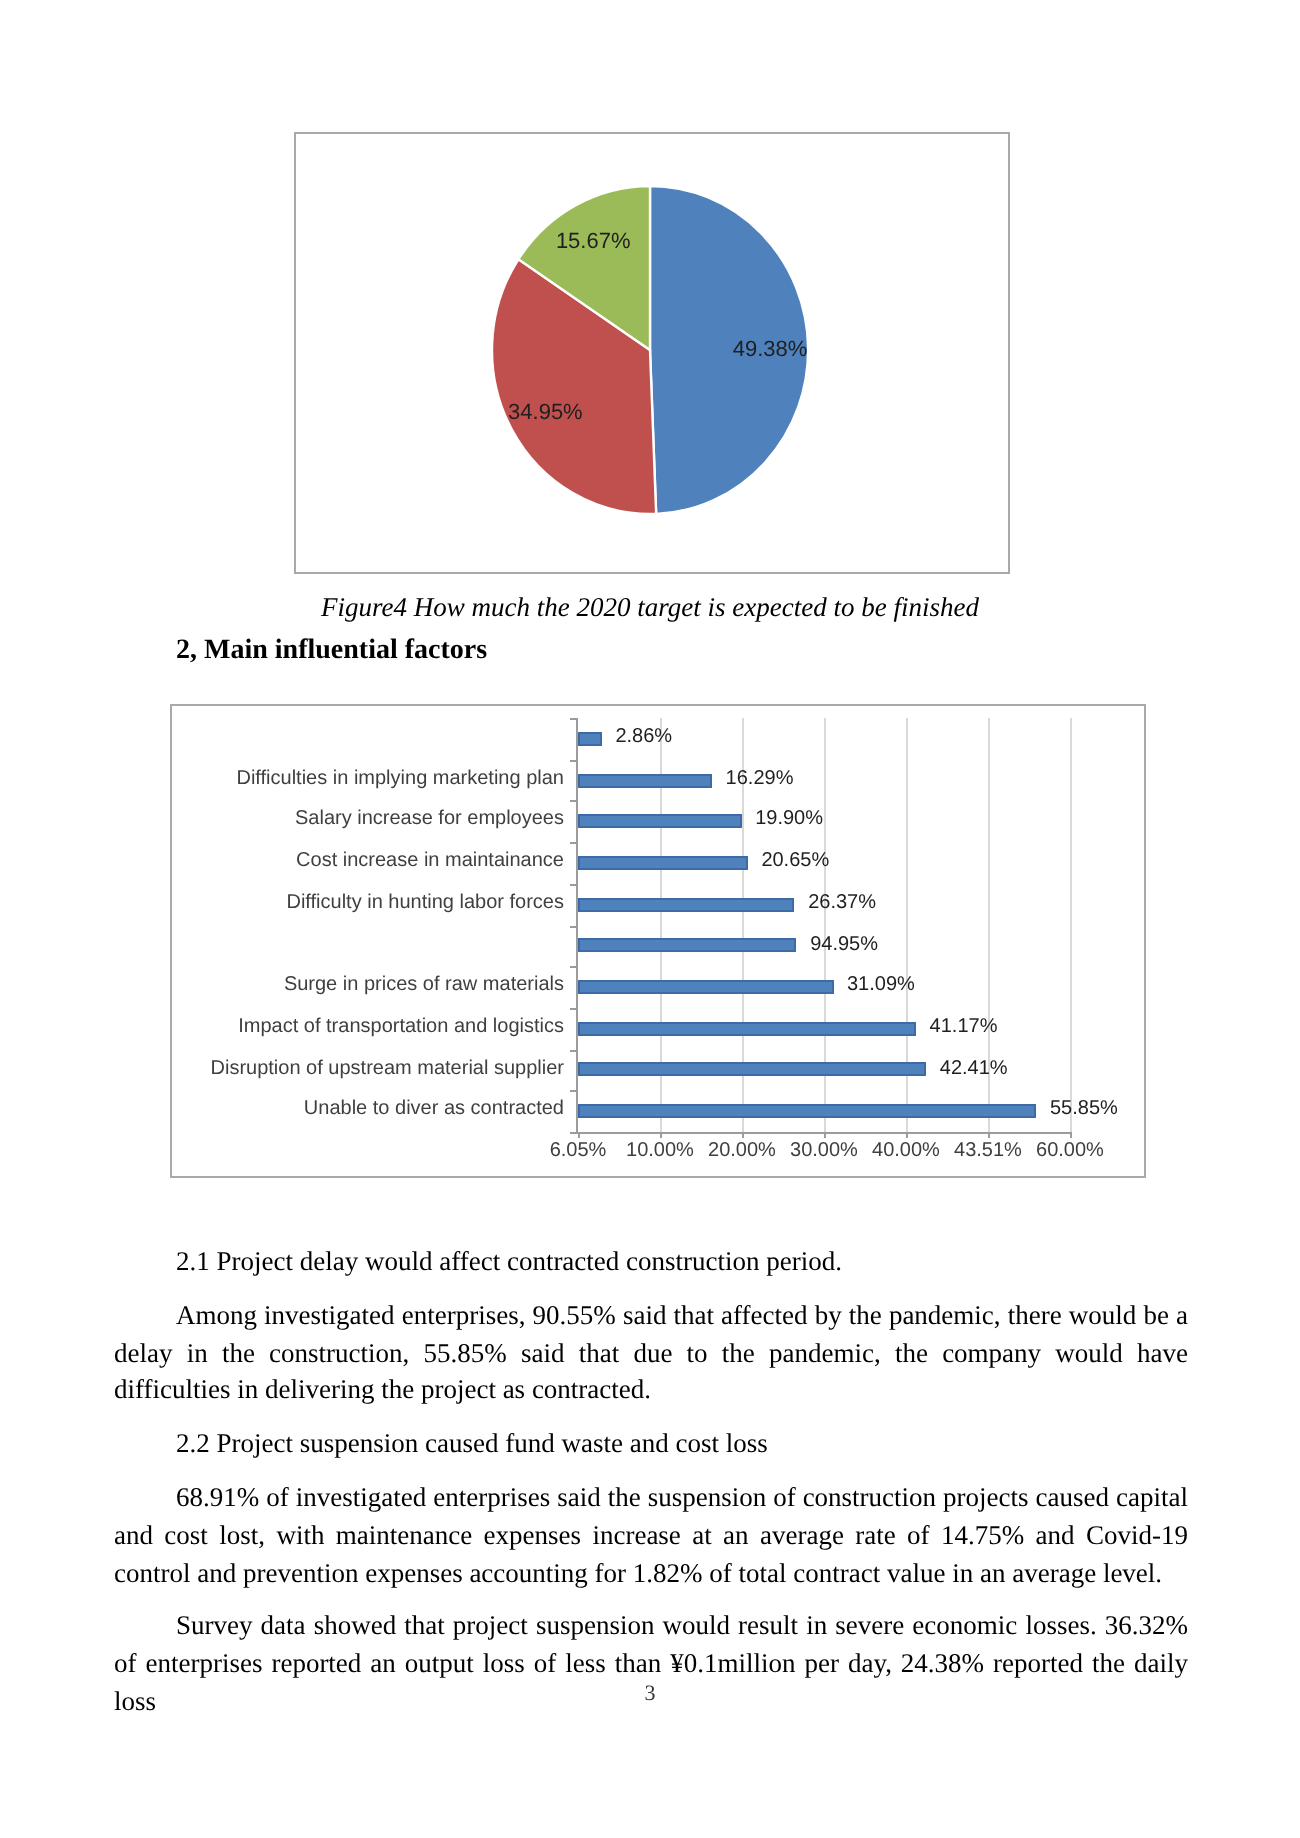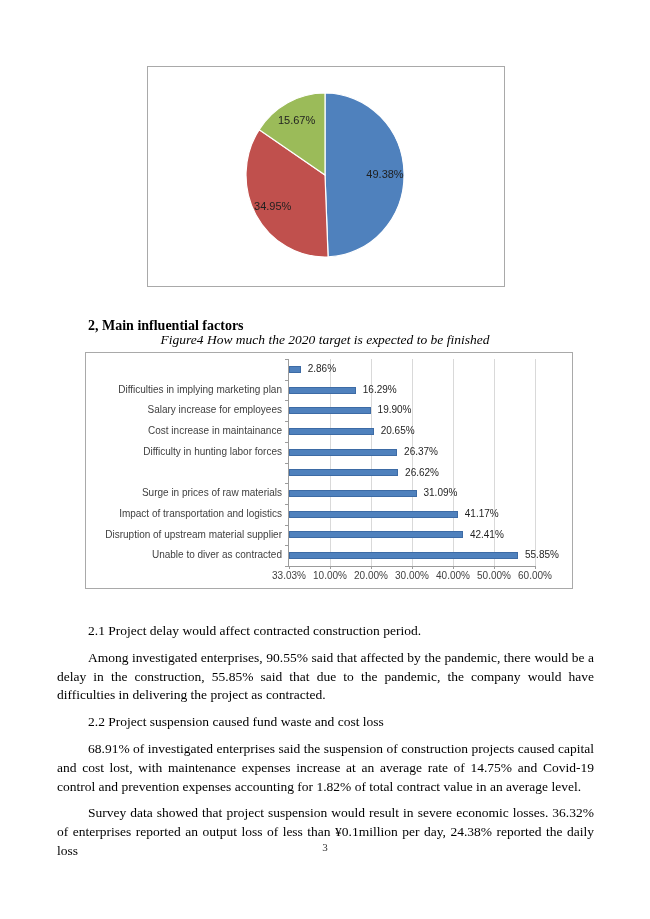--- a/index.html
+++ b/index.html
@@ -15,21 +15,21 @@
     border:1px solid #a9a9a9; background:#ffffff;
   }
   .pie-label {
     font-family:"Liberation Sans", sans-serif; font-size:11px; fill:#1f1f1f;
   }
 
   .caption {
     position:absolute; left:0; width:650px; text-align:center;
     font-style:italic; font-size:13.5px; color:#000;
   }
-  .caption4 { top:296px;margin-top:36px; }
+  .caption4 { top:296px; }
   .caption5 { top:599px; }
 
   .section-heading {
     position:absolute; left:88px; top:318px;
     font-size:14px; font-weight:bold; color:#000;
   }
 
   
   .fig5-box {
     position:absolute; left:85px; top:352px; width:486px; height:235px;
@@ -102,36 +102,36 @@
         <div class="bar-cat" style="top: 41.4px;">Salary increase for employees</div>
         <div class="bar-cat" style="top: 62.1px;">Cost increase in maintainance</div>
         <div class="bar-cat" style="top: 82.8px;">Difficulty in hunting labor forces</div>
         <div class="bar-cat" style="top: 124.2px;">Surge in prices of raw materials</div>
         <div class="bar-cat" style="top: 165.6px;">Disruption of upstream material supplier</div>
         <div class="bar-cat" style="top: 144.9px;">Impact of transportation and logistics</div>
         <div class="bar-cat" style="top: 186.3px;">Unable to diver as contracted</div>
       </div>
     <div class="bar-plot" id="bar-plot">
         <div class="x-tickmark" style="left: 0px;"></div>
-        <div class="x-tick-label" style="left: 0px;">33.03%</div>
+        <div class="x-tick-label" style="left: 0px;">6.05%</div>
         <div class="gridline" style="left: 41px;"></div>
         <div class="x-tickmark" style="left: 41px;"></div>
         <div class="x-tick-label" style="left: 41px;">10.00%</div>
         <div class="gridline" style="left: 82px;"></div>
         <div class="x-tickmark" style="left: 82px;"></div>
         <div class="x-tick-label" style="left: 82px;">20.00%</div>
         <div class="gridline" style="left: 123px;"></div>
         <div class="x-tickmark" style="left: 123px;"></div>
         <div class="x-tick-label" style="left: 123px;">30.00%</div>
         <div class="gridline" style="left: 164px;"></div>
         <div class="x-tickmark" style="left: 164px;"></div>
         <div class="x-tick-label" style="left: 164px;">40.00%</div>
         <div class="gridline" style="left: 205px;"></div>
         <div class="x-tickmark" style="left: 205px;"></div>
-        <div class="x-tick-label" style="left: 205px;">50.00%</div>
+        <div class="x-tick-label" style="left: 205px;">43.51%</div>
         <div class="gridline" style="left: 246px;"></div>
         <div class="x-tickmark" style="left: 246px;"></div>
         <div class="x-tick-label" style="left: 246px;">60.00%</div>
         <div class="cat-tickmark" style="top: 0px;"></div>
         <div class="cat-tickmark" style="top: 20.7px;"></div>
         <div class="cat-tickmark" style="top: 41.4px;"></div>
         <div class="cat-tickmark" style="top: 62.1px;"></div>
         <div class="cat-tickmark" style="top: 82.8px;"></div>
         <div class="cat-tickmark" style="top: 103.5px;"></div>
         <div class="cat-tickmark" style="top: 124.2px;"></div>
@@ -143,21 +143,21 @@
         <div class="bar-value" style="top: 0px; left: 18.7px;">2.86%</div>
         <div class="bar" style="top: 27.5px; left: 0px; width: 66.8px; background: rgb(79, 129, 189);"></div>
         <div class="bar-value" style="top: 20.7px; left: 73.8px;">16.29%</div>
         <div class="bar" style="top: 48.3px; left: 0px; width: 81.6px; background: rgb(79, 129, 189);"></div>
         <div class="bar-value" style="top: 41.4px; left: 88.6px;">19.90%</div>
         <div class="bar" style="top: 68.9px; left: 0px; width: 84.7px; background: rgb(79, 129, 189);"></div>
         <div class="bar-value" style="top: 62.1px; left: 91.7px;">20.65%</div>
         <div class="bar" style="top: 89.6px; left: 0px; width: 108.1px; background: rgb(79, 129, 189);"></div>
         <div class="bar-value" style="top: 82.8px; left: 115.1px;">26.37%</div>
         <div class="bar" style="top: 110.3px; left: 0px; width: 109.1px; background: rgb(79, 129, 189);"></div>
-        <div class="bar-value" style="top: 103.5px; left: 116.1px;">26.62%</div>
+        <div class="bar-value" style="top: 103.5px; left: 116.1px;">94.95%</div>
         <div class="bar" style="top: 131px; left: 0px; width: 127.5px; background: rgb(79, 129, 189);"></div>
         <div class="bar-value" style="top: 124.2px; left: 134.5px;">31.09%</div>
         <div class="bar" style="top: 151.8px; left: 0px; width: 168.8px; background: rgb(79, 129, 189);"></div>
         <div class="bar-value" style="top: 144.9px; left: 175.8px;">41.17%</div>
         <div class="bar" style="top: 172.4px; left: 0px; width: 173.9px; background: rgb(79, 129, 189);"></div>
         <div class="bar-value" style="top: 165.6px; left: 180.9px;">42.41%</div>
         <div class="bar" style="top: 193.1px; left: 0px; width: 229px; background: rgb(79, 129, 189);"></div>
         <div class="bar-value" style="top: 186.3px; left: 236px;">55.85%</div>
       </div>
   </div>

